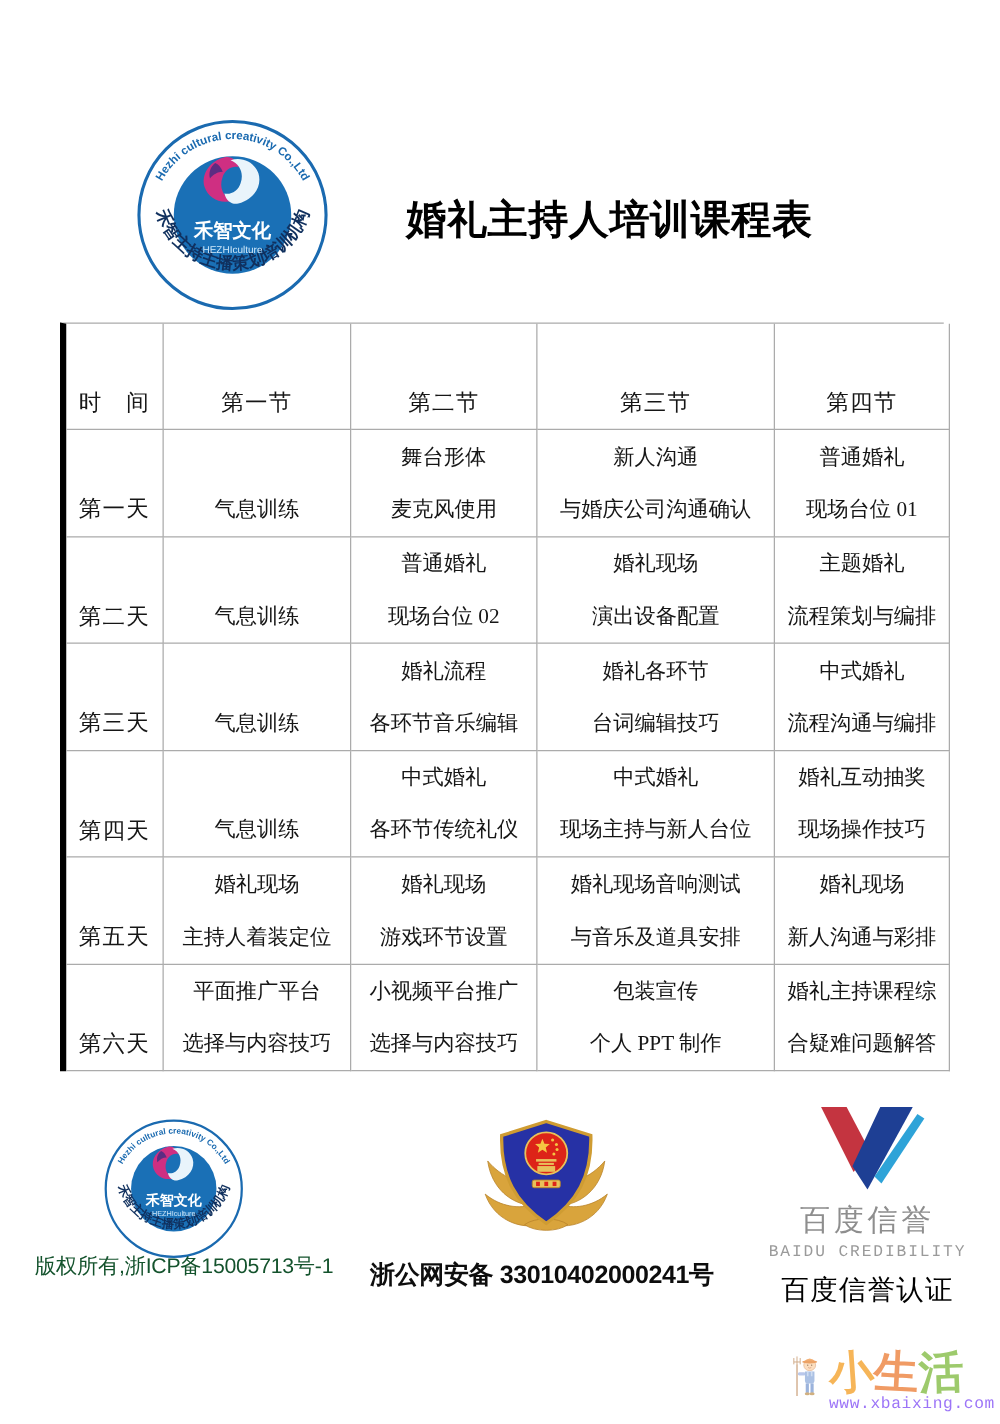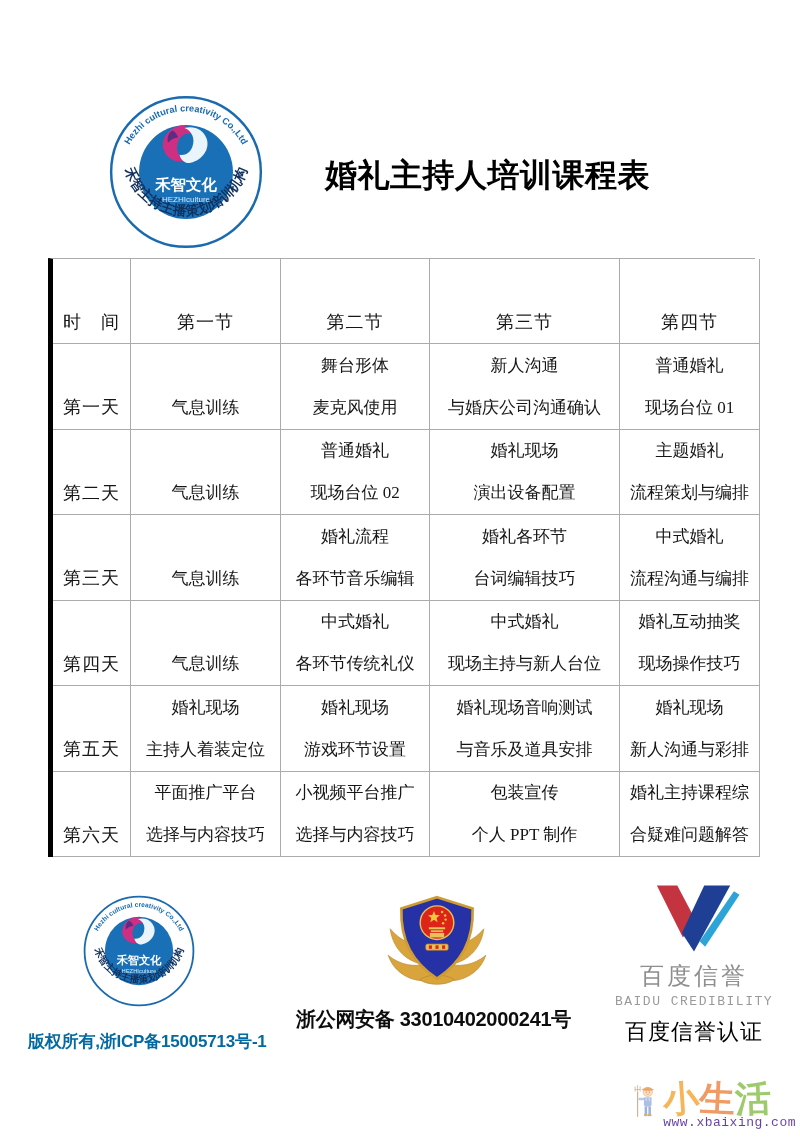--- a/index.html
+++ b/index.html
@@ -28,22 +28,22 @@
     display:flex;flex-direction:column;box-sizing:border-box;overflow:hidden;
   }
   .cell .l1,.cell .l2{
     flex:1;display:flex;align-items:center;justify-content:center;
     font-size:17px;white-space:nowrap;color:#161616;
   }
   .cell.th .l2,.cell .l2.dayl{font-size:18px;letter-spacing:1px;}
   
   .logo-bottom{left:83px;top:895px;width:112px;height:112px;}
   .copyright{
-    left:28px;top:1030px;font-size:17px;font-weight:bold;
-    font-family:"Liberation Sans","DejaVu Sans",sans-serif;color:#0369a1;
+    left:28px;top:1001px;font-size:17px;font-weight:normal;
+    font-family:"Liberation Sans","DejaVu Sans",sans-serif;color:#14532d;
     letter-spacing:-0.2px;white-space:nowrap;
   }
   .badge{left:381px;top:889px;width:112px;height:104px;}
   .beian{
     left:296px;top:1006px;font-size:20px;font-weight:bold;
     font-family:"Liberation Sans","DejaVu Sans",sans-serif;color:#0d0d0d;
     letter-spacing:-0.3px;white-space:nowrap;text-align:right;
   }
   .baidu{left:598px;top:880px;width:192px;text-align:center;
     font-family:Liberation Mono, monospace;}
@@ -54,21 +54,21 @@
   
   .watermark{left:630px;top:1072px;width:166px;display:flex;align-items:flex-end;opacity:0.85;}
   .wm-right{display:flex;flex-direction:column;align-items:flex-start;margin-left:4px;}
   .wm-chars{display:flex;line-height:1;font-family:"DejaVu Sans","Liberation Sans",sans-serif;font-weight:bold;}
   .wm-chars span{font-size:36px;}
   .wm-c1{color:#f5a93c;transform:rotate(-4deg);}
   .wm-c2{color:#ee8a4a;transform:rotate(3deg);}
   .wm-c3{color:#8dc153;transform:rotate(-2deg);}
   .wm-url{
     font-family:"Liberation Mono","DejaVu Sans Mono",monospace;
-    font-size:13px;color:#4c1d95;margin-top:-2px;letter-spacing:0.5px;white-space:nowrap;
+    font-size:13px;color:#8b5cf6;margin-top:-2px;letter-spacing:0.5px;white-space:nowrap;
   }
   svg text{font-family:"Liberation Sans","DejaVu Sans",sans-serif;}
 </style>
 </head>
 <body>
 
 <svg width="0" height="0" style="position:absolute" aria-hidden="true">
   <defs>
     <symbol id="hezhi-logo" viewBox="0 0 100 100">
       <circle cx="50" cy="50" r="48.6" fill="#ffffff" stroke="#1a6ab0" stroke-width="1.6"></circle>

